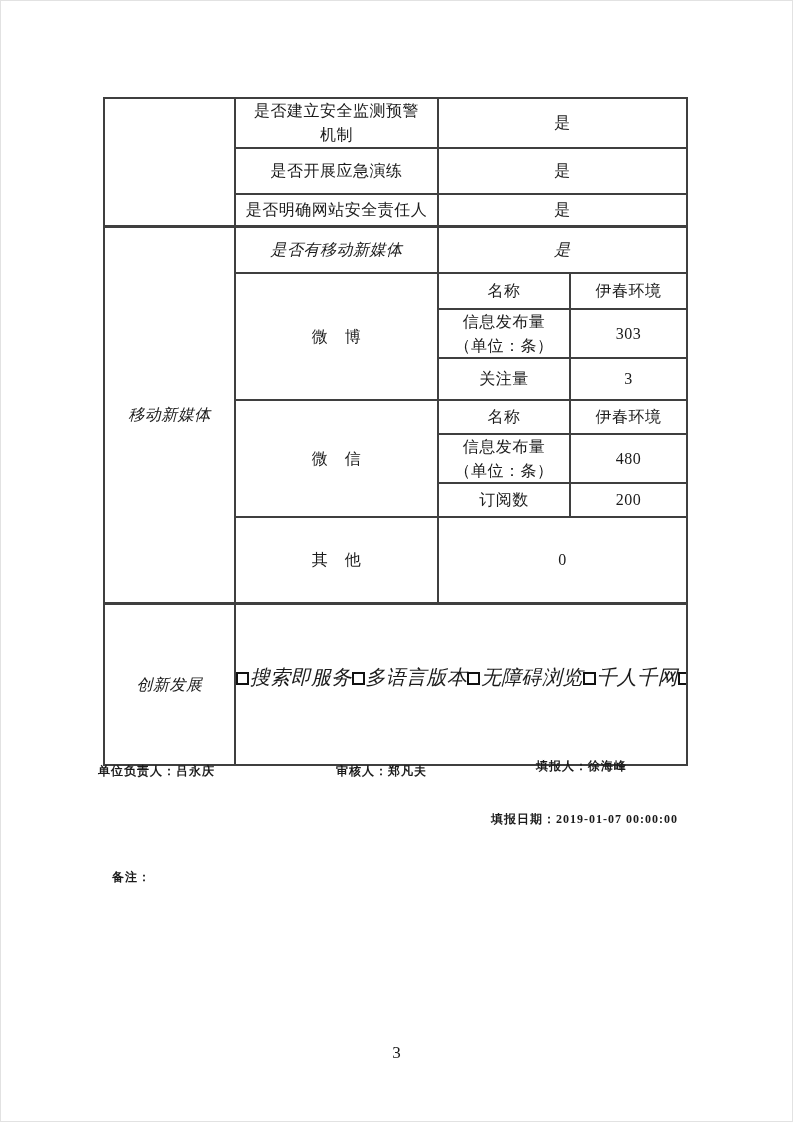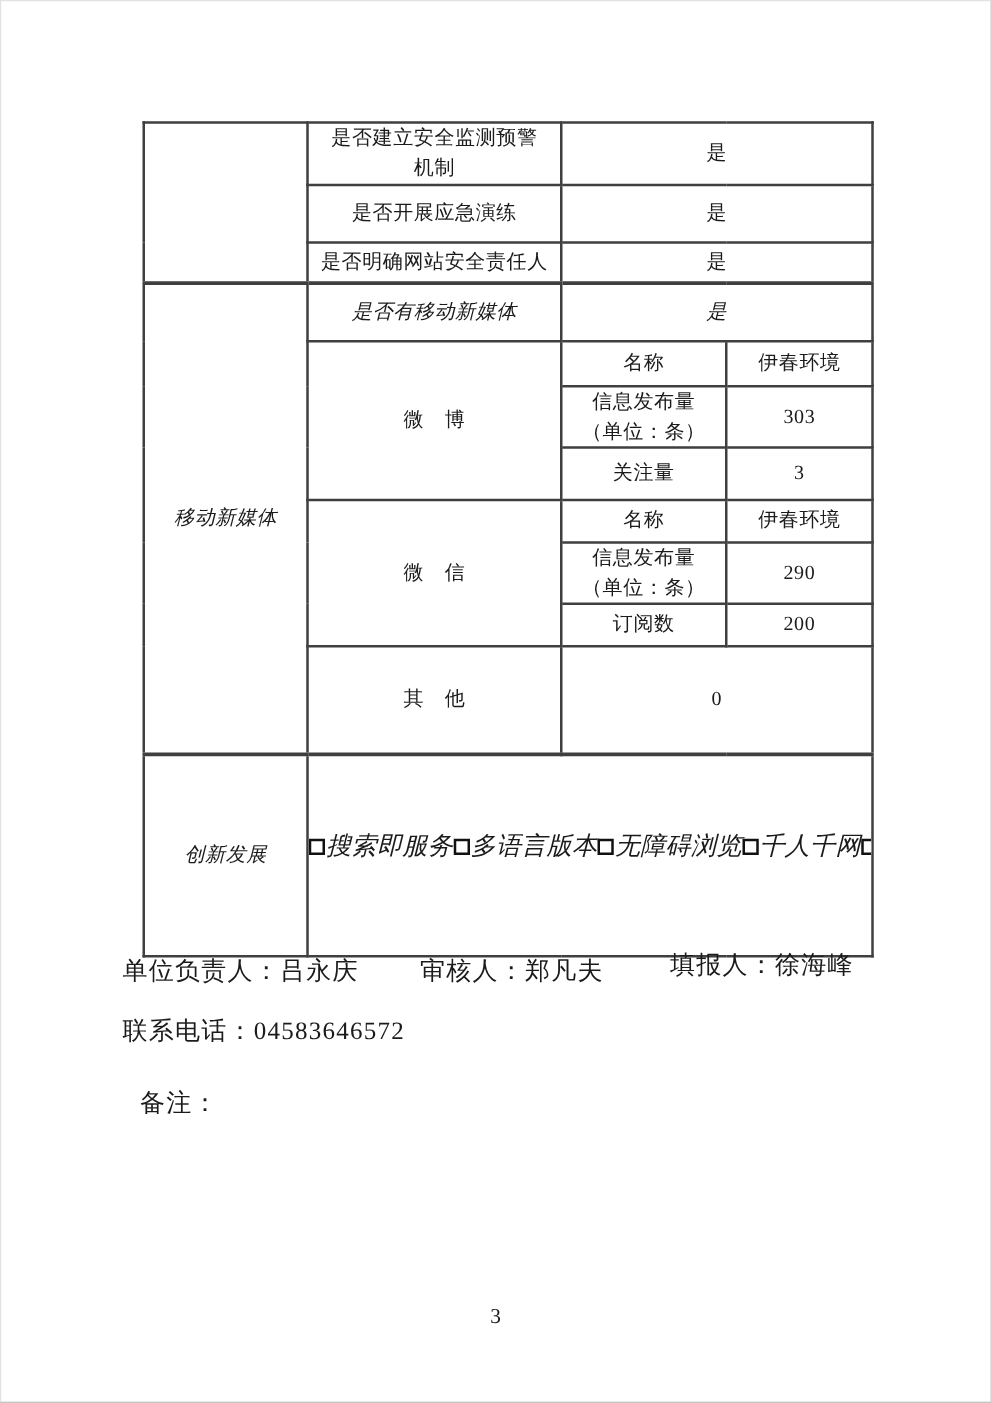--- a/index.html
+++ b/index.html
@@ -12,21 +12,21 @@
     background: #ffffff;
     border: 1px solid #e2e2e2;
     font-family: "Liberation Serif", "DejaVu Serif", serif;
     color: #1b1b1b;
     overflow: hidden;
   }
 
   
   table.report {
     position: absolute;
-    left: 113px;
+    left: 102px;
     top: 96px;
     width: 583px;
     border-collapse: collapse;
     table-layout: fixed;
   }
   table.report td {
     border: 2px solid #3f3f3f;
     text-align: center;
     vertical-align: middle;
     font-size: 16px;
@@ -55,22 +55,22 @@
     border: 2px solid #111;
     vertical-align: -1px;
     margin-right: 1px;
     background: #fff;
   }
   .cb-line { white-space: nowrap; font-size: 20px; letter-spacing: 0.3px; }
 
   
   .f-line {
     position: absolute;
-    font-size: 20px;
-    font-weight: normal;
+    font-size: 12px;
+    font-weight: bold;
     letter-spacing: 1px;
     white-space: nowrap;
     text-align: right;
   }
   .pagenum {
     position: absolute;
     top: 1042px;
     left: 0;
     width: 100%;
     text-align: center;
@@ -133,21 +133,21 @@
     <tr style="height:34px">
       <td rowspan="3">微　信</td>
       <td>名称</td>
       <td>伊春环境</td>
     </tr>
     <tr style="height:49px">
       <td class="two-line-label">
         <span>信息发布量</span><br>
         <span>（单位：条）</span>
       </td>
-      <td>290</td>
+      <td>480</td>
     </tr>
     <tr style="height:34px">
       <td>订阅数</td>
       <td>200</td>
     </tr>
 
     <tr style="height:86px">
       <td>其　他</td>
       <td colspan="2">0</td>
     </tr>
@@ -164,22 +164,22 @@
   <div class="f-line" style="left:97px; top:762px;">
     <span>单位负责人：</span><span>吕永庆</span>
   </div>
   <div class="f-line" style="left:335px; top:762px;">
     <span>审核人：</span><span>郑凡夫</span>
   </div>
   <div class="f-line" style="left:535px; top:757px;">
     <span>填报人：</span><span>徐海峰</span>
   </div>
 
-  <div class="f-line" style="left:97px; top:810px;">
-    <span>联系电话：</span><span>04583646572</span>
+  <div class="f-line" style="left:490px; top:810px;">
+    <span>填报日期：</span><span>2019-01-07 00:00:00</span>
   </div>
 
   <div class="f-line" style="left:111px; top:868px;">
     <span>备注：</span>
   </div>
 
   <div class="pagenum">3</div>
 
 </div>
 

